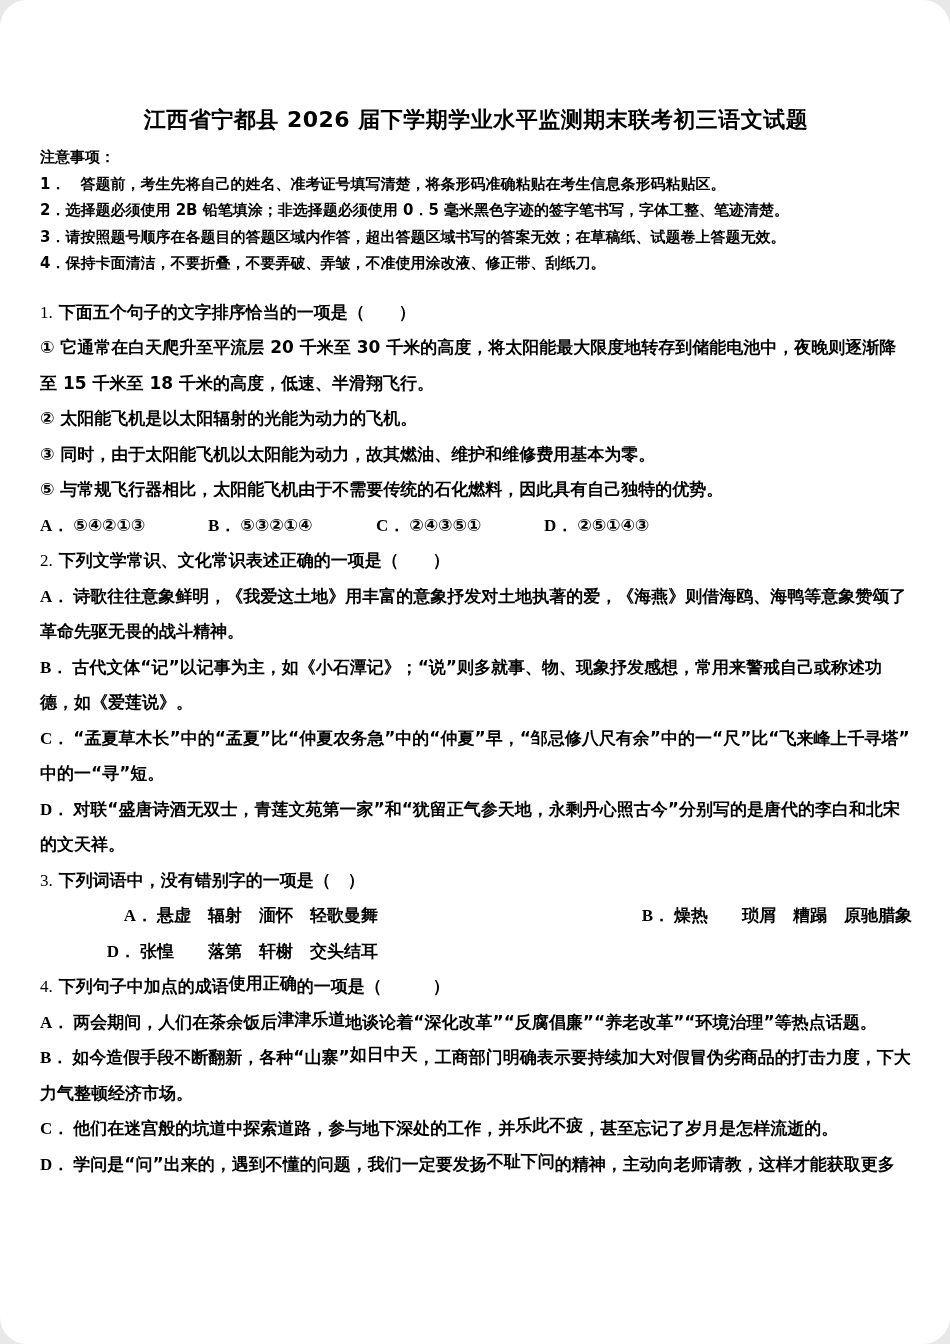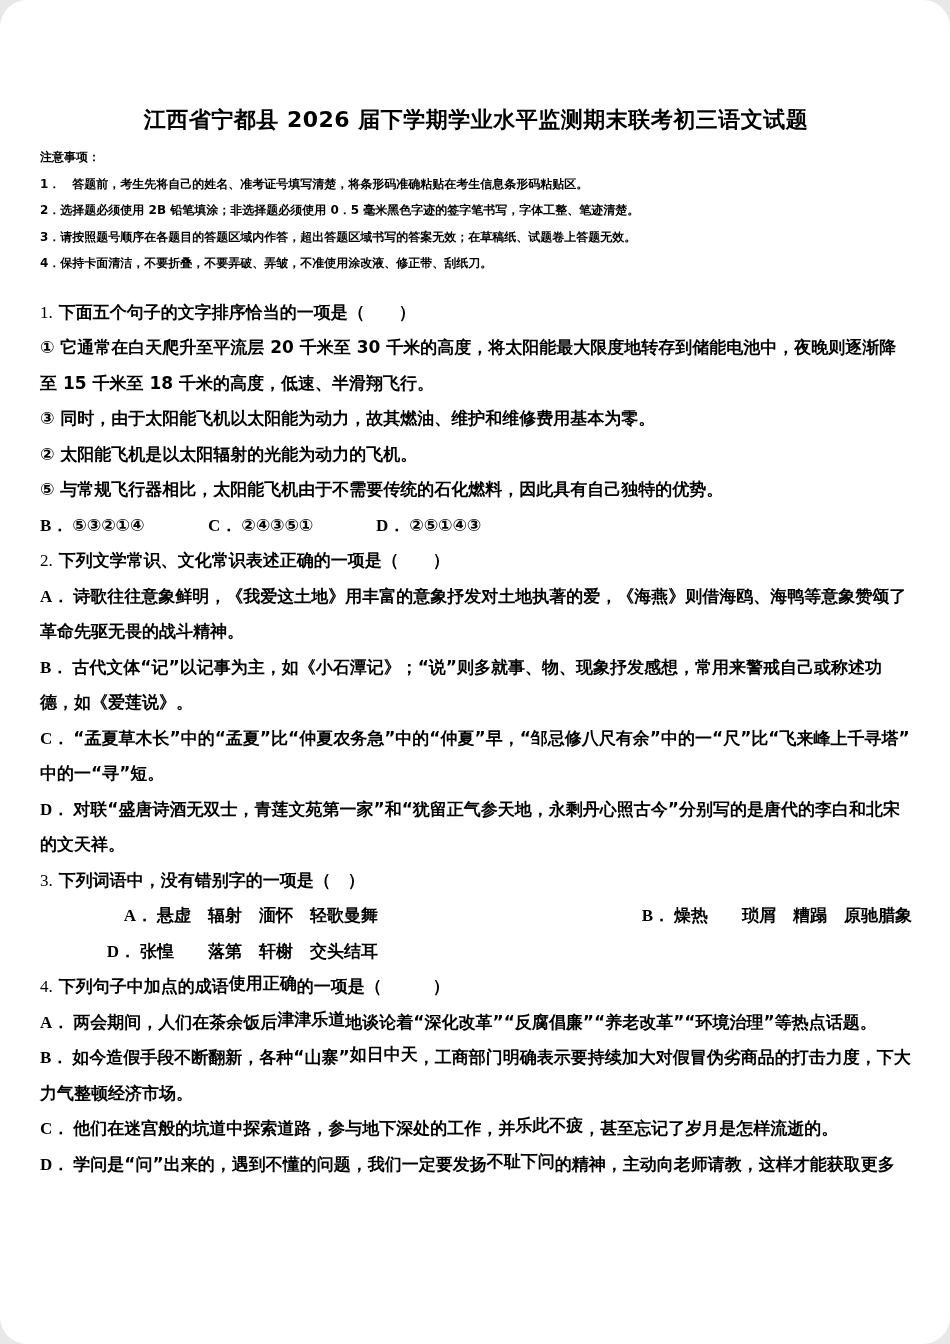--- a/index.html
+++ b/index.html
@@ -5,21 +5,21 @@
   html,body { margin:0; padding:0; background:#e8e8e8; }
   .page {
     width:950px; height:1344px; margin:0 auto; background:#ffffff; color:#000;
     box-sizing:border-box; padding:104px 38px 0 40px; overflow:hidden;
     font-family:"DejaVu Sans", sans-serif; font-weight:700;border-radius:27px;
   }
   .title {
     margin:0 0 8px 0; text-align:center; font-size:22px; line-height:32px;
     letter-spacing:0.5px;
   }
-  .notice { font-size:12px; line-height:26.5px; }
+  .notice { font-size:15px; line-height:26.5px; }
   .notice p { margin:0; }
   .main { font-size:17px; line-height:35.5px; margin-top:18px; }
   .main p { margin:0; }
   .sec-heading { margin-top:12px; }
   .qnum  { font-family:"Liberation Serif", serif; font-weight:400; padding-right:6px; }
   .optlabel { font-family:"Liberation Serif", serif; font-weight:700; padding-right:4px; }
   .emph { font-family:Liberation Serif, serif; font-weight:700; position:relative; top:-3px; }
   .q1-options { display:flex; }
   .q1-options .q1opt { width:168px; }
   .q1-options .q1opt:last-child { width:auto; }
@@ -39,24 +39,25 @@
     <p>3．请按照题号顺序在各题目的答题区域内作答，超出答题区域书写的答案无效；在草稿纸、试题卷上答题无效。</p>
     <p>4．保持卡面清洁，不要折叠，不要弄破、弄皱，不准使用涂改液、修正带、刮纸刀。</p>
   </div>
 
   <div class="main">
 
 
     <div>
       <p><span class="qnum">1.</span><span>下面五个句子的文字排序恰当的一项是（　　）</span></p>
       <p>① 它通常在白天爬升至平流层 20 千米至 30 千米的高度，将太阳能最大限度地转存到储能电池中，夜晚则逐渐降至 15 千米至 18 千米的高度，低速、半滑翔飞行。</p>
+      <p>② 太阳能飞机是以太阳辐射的光能为动力的飞机。</p>
       <p>③ 同时，由于太阳能飞机以太阳能为动力，故其燃油、维护和维修费用基本为零。</p>
-      <p>② 太阳能飞机是以太阳辐射的光能为动力的飞机。</p>
       <p>⑤ 与常规飞行器相比，太阳能飞机由于不需要传统的石化燃料，因此具有自己独特的优势。</p>
       <div class="q1-options">
+        <span class="q1opt"><span class="optlabel">A．</span><span>⑤④②①③</span></span>
         <span class="q1opt"><span class="optlabel">B．</span><span>⑤③②①④</span></span>
         <span class="q1opt"><span class="optlabel">C．</span><span>②④③⑤①</span></span>
         <span class="q1opt"><span class="optlabel">D．</span><span>②⑤①④③</span></span>
       </div>
     </div>
 
     <div>
       <p><span class="qnum">2.</span><span>下列文学常识、文化常识表述正确的一项是（　　）</span></p>
       <p><span class="optlabel">A．</span><span>诗歌往往意象鲜明，《我爱这土地》用丰富的意象抒发对土地执著的爱，《海燕》则借海鸥、海鸭等意象赞颂了革命先驱无畏的战斗精神。</span></p>
       <p><span class="optlabel">B．</span><span>古代文体“记”以记事为主，如《小石潭记》；“说”则多就事、物、现象抒发感想，常用来警戒自己或称述功德，如《爱莲说》。</span></p>

